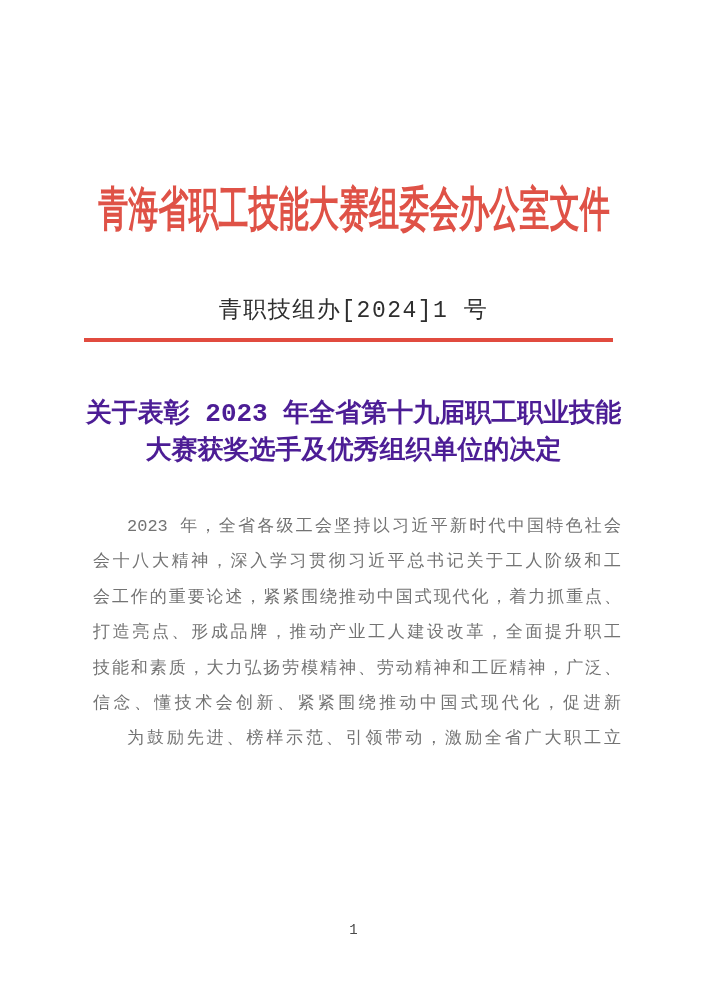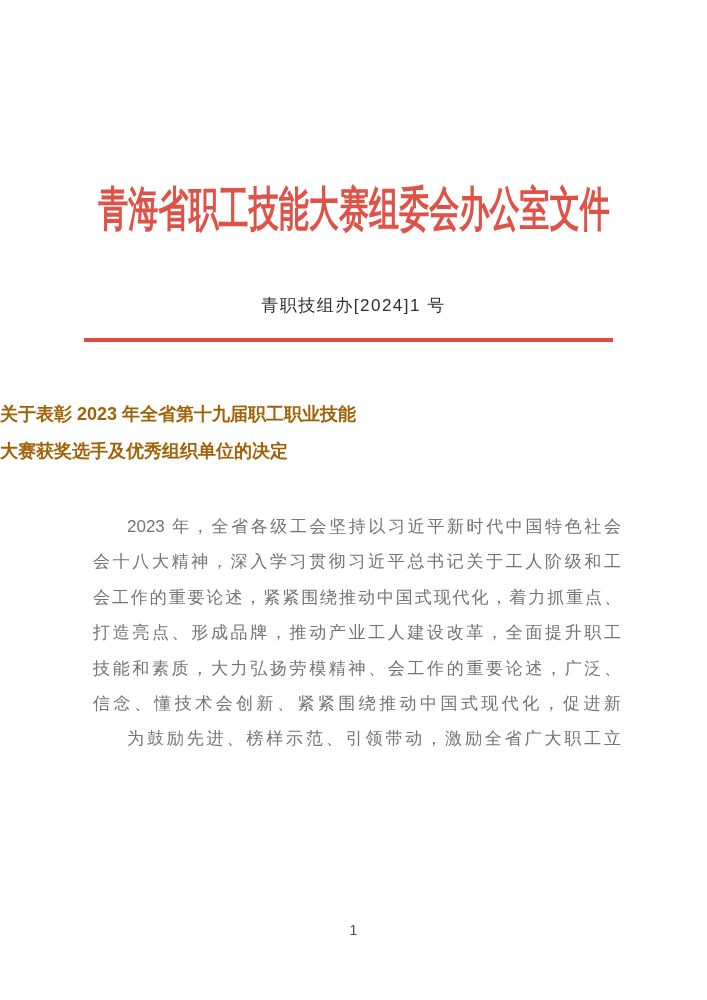--- a/index.html
+++ b/index.html
@@ -2,21 +2,21 @@
 <html style="--header-red: #df5247; --rule-red: #e14b3f;"><head>
 <meta charset="utf-8">
 <style>
   * { margin: 0; padding: 0; box-sizing: border-box; }
   html, body { background: #ffffff; }
   .page {
     position: relative;
     width: 707px;
     height: 1000px;
     background: #ffffff;
-    font-family: Liberation Sans, sans-serif;
+    font-family: Liberation Mono, monospace;
     overflow: hidden;
     padding-left: 33px;
   }
   .red-header {
     position: absolute;
     top: 181px;
     left: 50%;
     transform: translateX(-50%) scale(0.70, 1.10);
     transform-origin: center;
     white-space: nowrap;
@@ -24,41 +24,42 @@
     font-weight: bold;
     color: var(--header-red, #df5247);
     letter-spacing: 0;
   }
   .doc-number {
     position: absolute;
     top: 294px;
     left: 0;
     width: 100%;
     text-align: center;
-    font-size: 17px;
+    font-size: 23px;
     letter-spacing: 1.5px;
     color: #2e2e2e;
   }
   .red-rule {
     position: absolute;
     top: 338px;
     left: 84px;
     width: 529px;
     height: 4px;
     background: var(--rule-red, #e14b3f);
   }
   .title {
     position: absolute;
     top: 396px;
     left: 0;
     width: 100%;
-    font-size: 18px;
+    text-align: center;
+    font-size: 26px;
     font-weight: bold;
     line-height: 37px;
-    color: #a16207;
+    color: #4c1d95;
   }
   .title .title-line { display: block; }
   .body-text {
     position: absolute;
     top: 509px;
     left: 93px;
     width: 528px;
     font-size: 17px;
     line-height: 35.4px;
     color: #737373;
@@ -93,20 +94,20 @@
   <div class="title">
     <span class="title-line">关于表彰 2023 年全省第十九届职工职业技能</span>
     <span class="title-line">大赛获奖选手及优秀组织单位的决定</span>
   </div>
 
   <div class="body-text">
     <div class="line indent">2023 年，全省各级工会坚持以习近平新时代中国特色社会</div>
     <div class="line">会十八大精神，深入学习贯彻习近平总书记关于工人阶级和工</div>
     <div class="line">会工作的重要论述，紧紧围绕推动中国式现代化，着力抓重点、</div>
     <div class="line">打造亮点、形成品牌，推动产业工人建设改革，全面提升职工</div>
-    <div class="line">技能和素质，大力弘扬劳模精神、会工作的重要论述，广泛、</div>
+    <div class="line">技能和素质，大力弘扬劳模精神、劳动精神和工匠精神，广泛、</div>
     <div class="line">信念、懂技术会创新、紧紧围绕推动中国式现代化，促进新</div>
     <div class="line indent">为鼓励先进、榜样示范、引领带动，激励全省广大职工立</div>
   </div>
 
   <div class="page-number">1</div>
 
 </div>
 
 </body></html>

